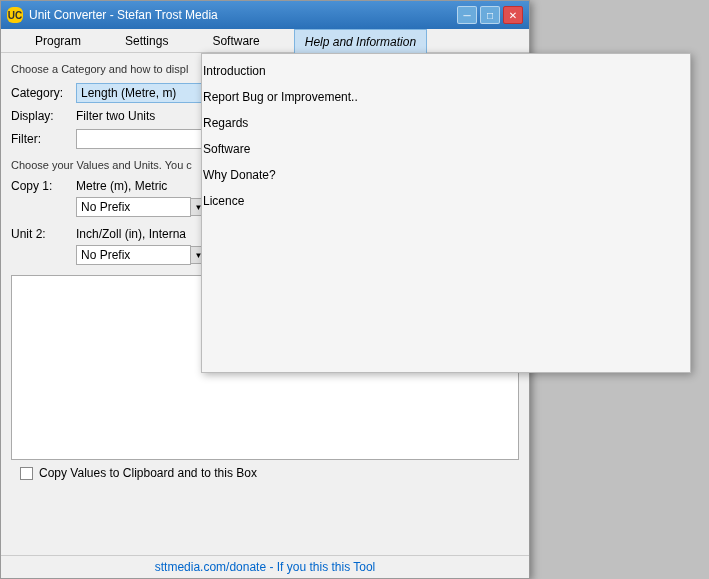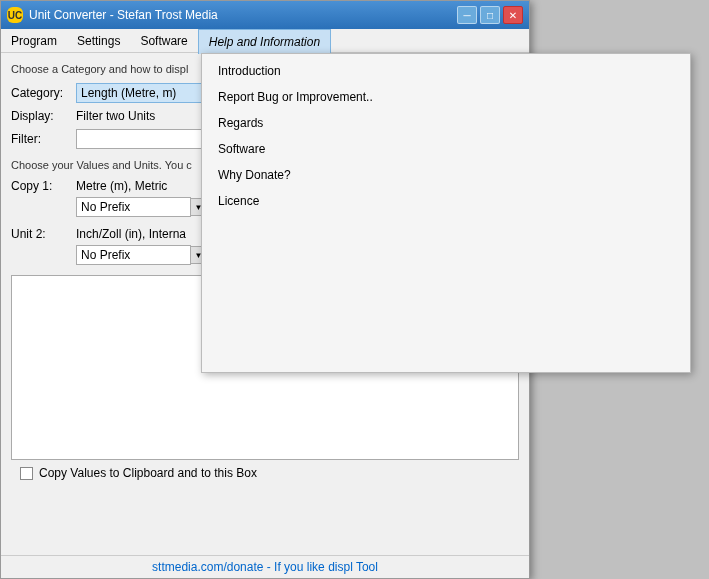--- a/index.html
+++ b/index.html
@@ -88,20 +88,21 @@
       border-bottom: 1px solid #ccc;
       flex-shrink: 0;
     }
     .menu-item {
       padding: 12px 10px;
       cursor: pointer;
       display: flex;
       align-items: center;
       font-size: 12px;
       color: #000;
+      margin-left: 24px;
     }
     .menu-item.active {
       background: #c8e0f4;
       border: 1px solid #7eb4e0;
       border-bottom: none;
       font-style: italic;
     }
 
     
     .main-content {
@@ -247,21 +248,21 @@
       left: 200px;
       width: 490px;
       height: 320px;
       background: #f5f5f5;
       border: 1px solid #bbb;
       box-shadow: 2px 2px 8px rgba(0,0,0,0.3);
       z-index: 100;
       padding: 4px 0;
     }
     .dropdown-menu-item {
-      padding: 6px 16px;
+      padding: 6px 1px;
       font-size: 12px;
       color: #000;
       cursor: pointer;
     }
   </style>
 </head>
 <body>
 
 <div class="window">
 
@@ -337,21 +338,21 @@
       <textarea style="width: 100%; height: 100%; border: none; resize: none; font-size: 12px; padding: 4px; font-family: &quot;Segoe UI&quot;, sans-serif;"></textarea>
     </div>
 
     <div class="footer-checkbox-row">
       <div class="footer-checkbox"></div>
       <span class="footer-label">Copy Values to Clipboard and to this Box</span>
     </div>
 
   </div>
 
-  <div class="footer-link">sttmedia.com/donate - If you like displ Tool</div>
+  <div class="footer-link">sttmedia.com/donate - If you this this Tool</div>
 
   <div class="dropdown-menu">
     <div class="dropdown-menu-item">Introduction</div>
     <div class="dropdown-menu-item">Report Bug or Improvement..</div>
     <div class="dropdown-menu-item">Regards</div>
     <div class="dropdown-menu-item">Software</div>
     <div class="dropdown-menu-item">Why Donate?</div>
     <div class="dropdown-menu-item">Licence</div>
   </div>
 

